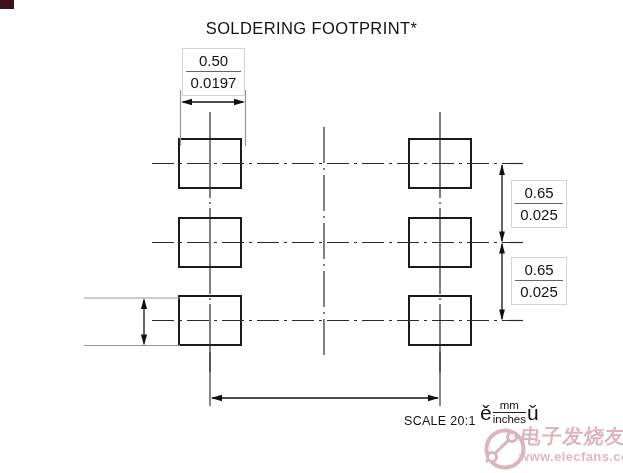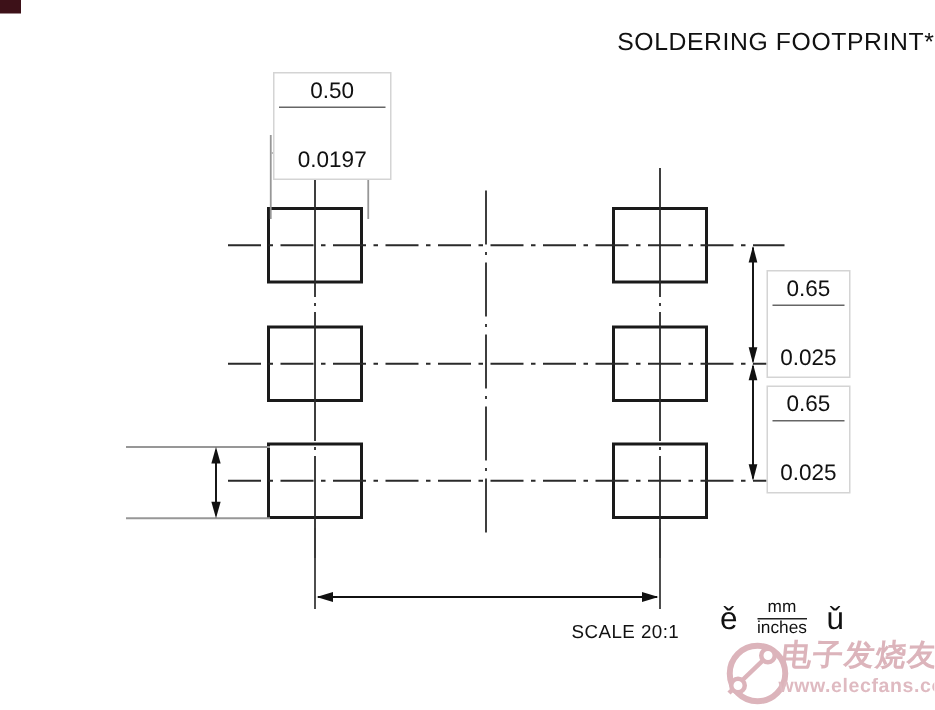--- a/index.html
+++ b/index.html
@@ -12,57 +12,57 @@
     background: #ffffff;
     overflow: hidden;
   }
   #corner-artifact {
     position: absolute; left: 0; top: 0;
     width: 14px; height: 9px;
     background: #3d1118;
   }
   #diagram-title {
     position: absolute; top: 19px; left: 0; right: 0;
-    text-align: right;
+    text-align: center;
     font-size: 16.5px;
     letter-spacing: 0.4px;
     color: #111;
   }
   svg.linework { position: absolute; left: 0; top: 0; }
 
   .dimbox {
     position: absolute;
     background: #fff;
     border: 1px solid #d4d4d4;
     text-align: center;
     font-size: 15px;
     color: #111;
     line-height: 19px;
     padding: 2px 3px 3px 3px;
     z-index: 3;
   }
   .dimbox .num { border-bottom: 1.5px solid #666; padding: 0 2px 1px 2px; }
-  .dimbox .den { padding-top: 1px; margin-top: 24px; }
+  .dimbox .den { padding-top: 1px; }
 
-  #dim-pad-width   { left: 182px; top: 48px;  width: 79px; }
+  #dim-pad-width   { left: 182px; top: 48px;  width: 63px; }
   #dim-pitch-top   { left: 511px; top: 180px; width: 56px; }
   #dim-pitch-bottom{ left: 511px; top: 257px; width: 56px; }
   #dim-pad-height  { left: 82px;  top: 299px; width: 58px; }
   #dim-span        { left: 297px; top: 377px; width: 56px; padding: 5px 3px 6px 3px; }
 
   #scale-label {
-    position: absolute; left: 381px; top: 414px;
+    position: absolute; left: 404px; top: 414px;
     font-size: 12.5px; letter-spacing: 0.3px; color: #111;
   }
   #units-note {
     position: absolute; left: 480px; top: 399px;
     display: flex; align-items: center; color: #111; z-index: 2;
   }
   #units-note .bracket { font-size: 21px; line-height: 26px; }
-  #units-note .frac { text-align: center; font-size: 11.5px; line-height: 13px; margin: 0 13px; }
+  #units-note .frac { text-align: center; font-size: 11.5px; line-height: 13px; margin: 0 1px; }
   #units-note .frac .fnum { border-bottom: 1.2px solid #222; padding: 0 3px; }
 
   #watermark { position: absolute; left: 0; top: 0; width: 623px; height: 473px; pointer-events: none; z-index: 4; }
   #watermark-cn {
     position: absolute; left: 521px; top: 423px;
     font-size: 20px; font-weight: bold; color: #dcb4bb;
     letter-spacing: 1px; transform: skewX(-6deg);
     white-space: nowrap;
   }
   #watermark-url {

